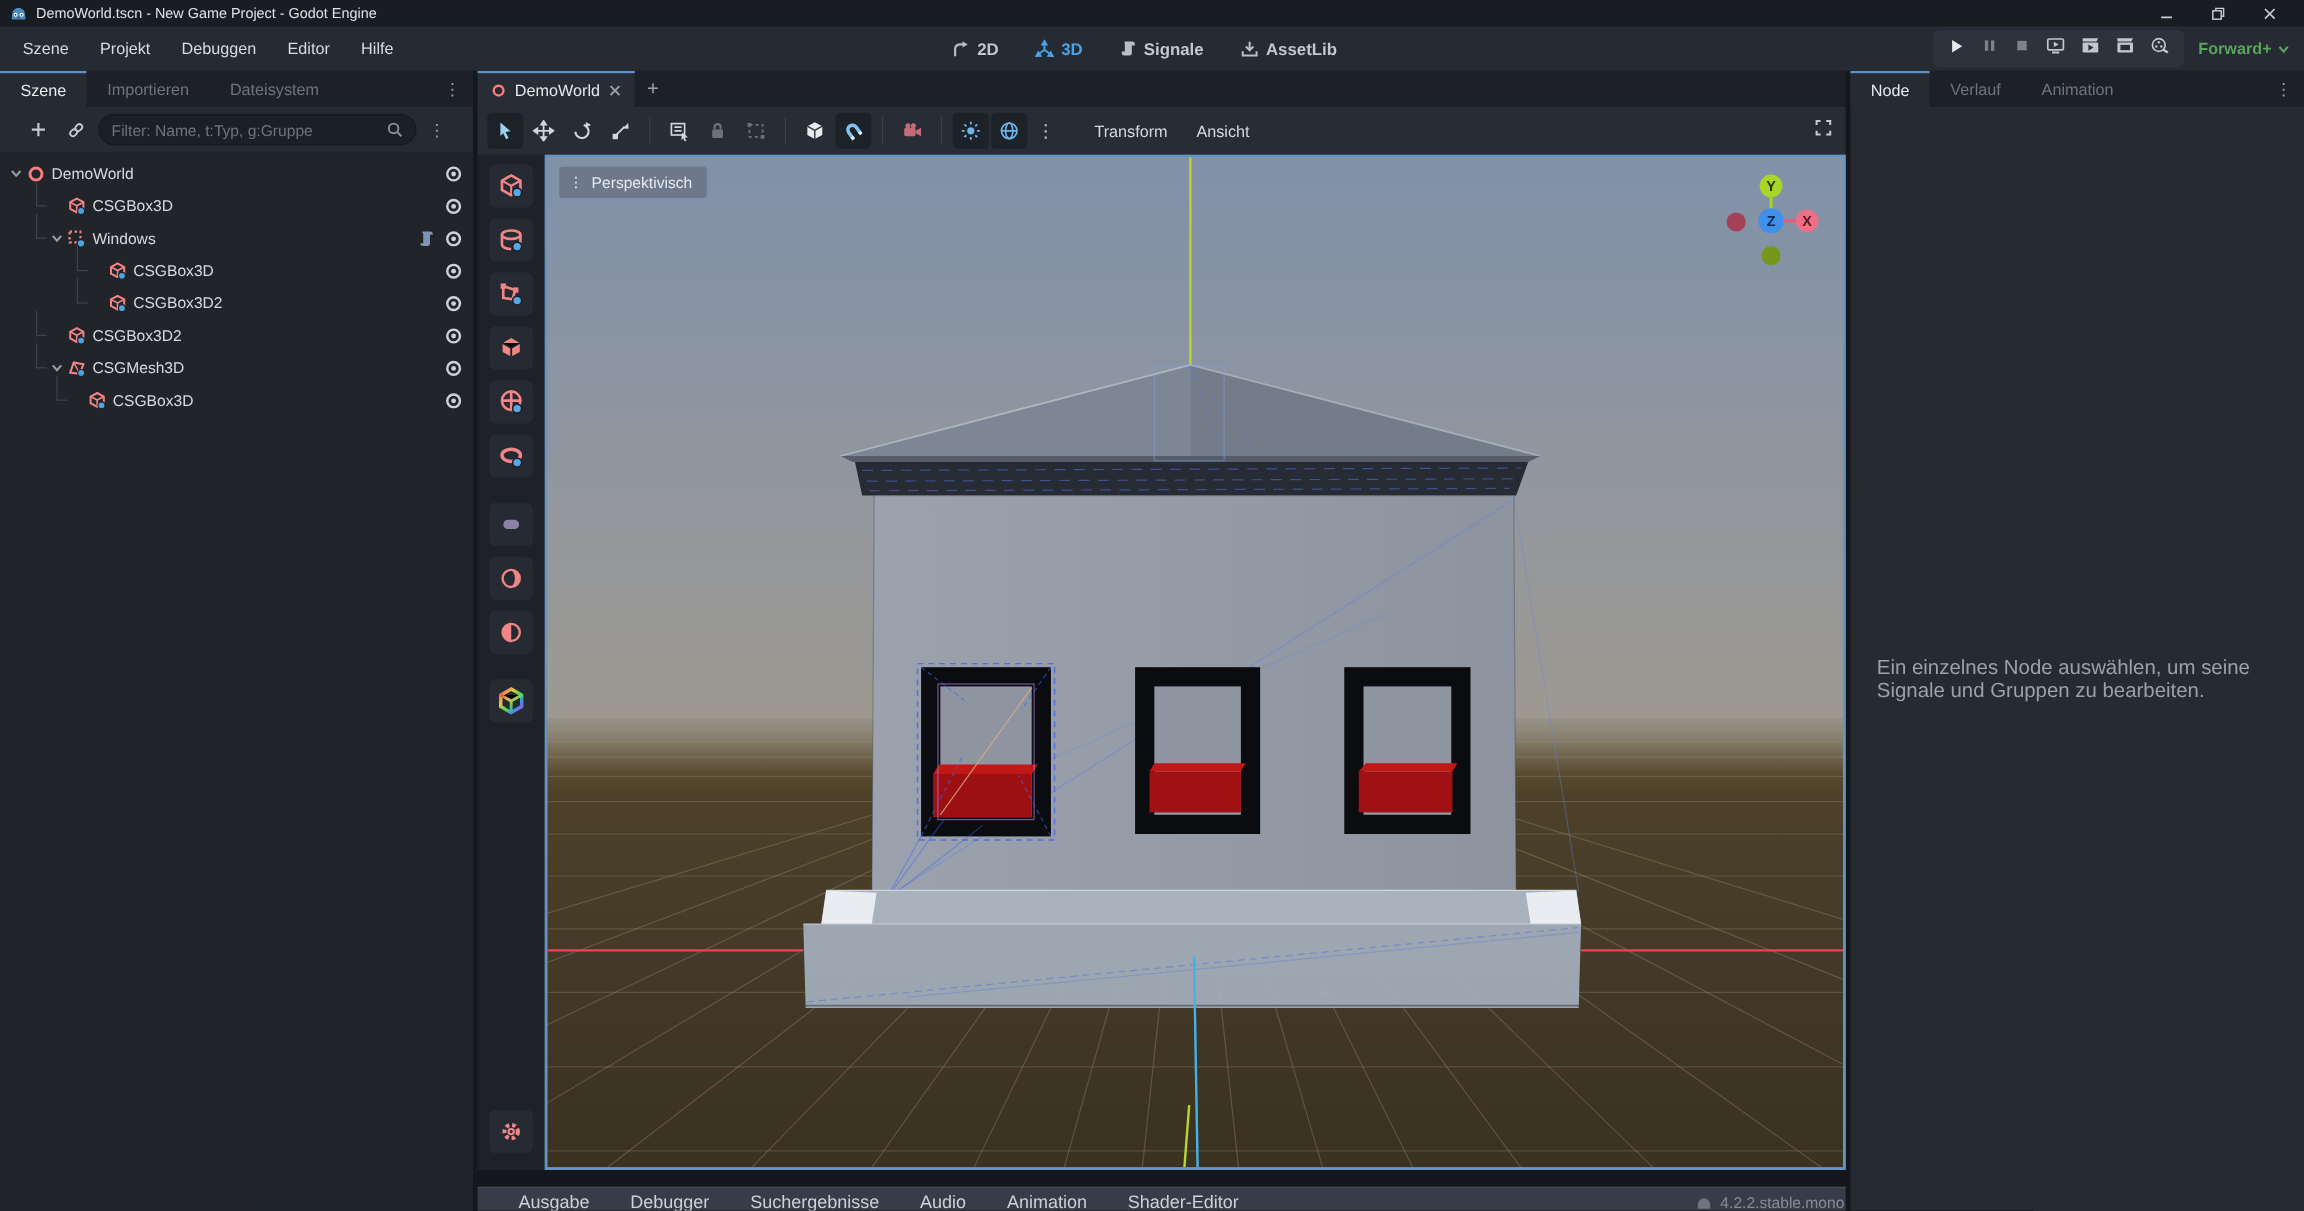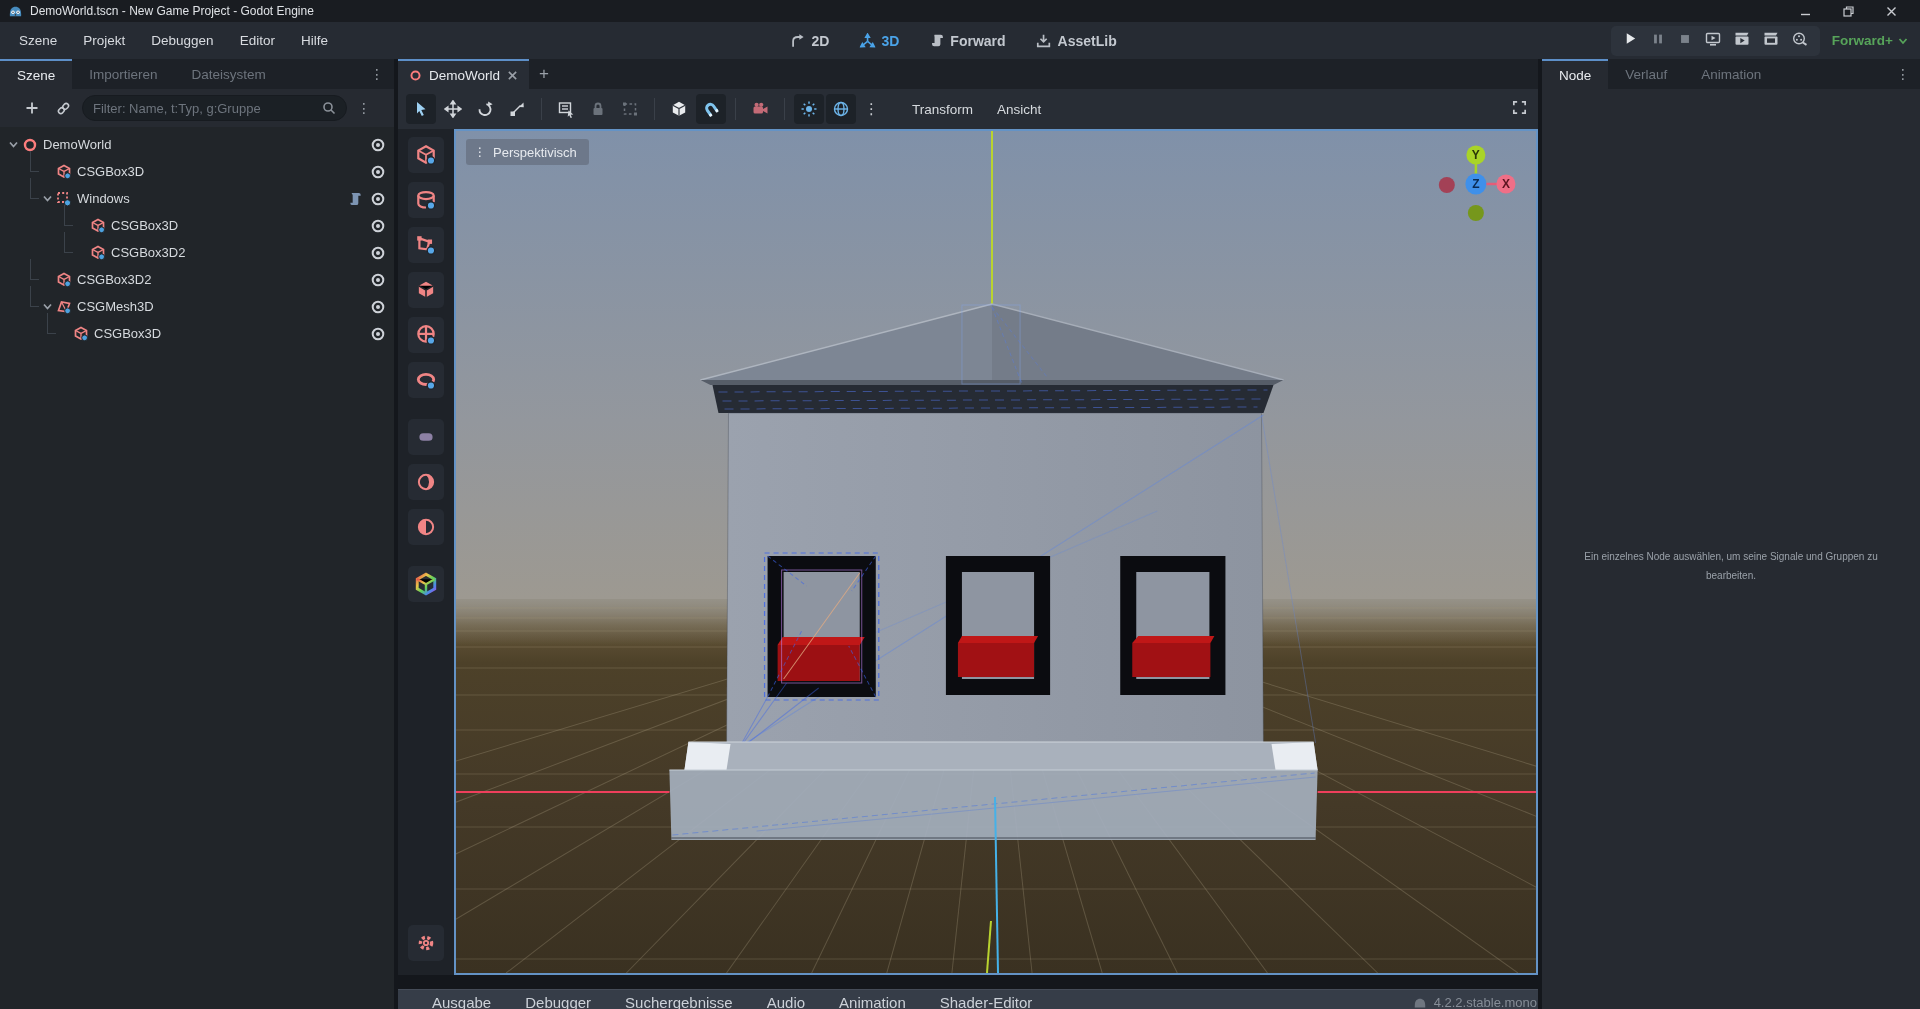--- a/index.html
+++ b/index.html
@@ -87,22 +87,22 @@
   .persp-btn .dots { color:#eef1f5; font-size:12px; line-height:10px; }
   .persp-btn .lbl { color:#e7eaef; font-size:13px; }
 
   .bottom-bar { margin-top:14px; height:20px; background:#363d48; border-top:1px solid #454c58;
     overflow:hidden; display:flex; padding-left:34px; }
   .bb-tab { color:#ccd1d8; font-size:15px; line-height:25px; margin-right:34px; }
   .bb-right { margin-left:auto; display:flex; align-items:flex-start; gap:7px; padding-right:1px; }
   .bb-version { color:#868d97; font-size:13px; line-height:25px; }
 
   
-  .empty-msg { position:absolute; top:488px; left:22px; right:22px; text-align:center;
-    color:#9aa1a9; font-size:10px; line-height:19px; }
+  .empty-msg { position:absolute; top:488px; left:22px; right:22px; 
+    color:#9aa1a9; font-size:17px; line-height:19px; }
   svg text { font-family:"Liberation Sans","DejaVu Sans",sans-serif; }
 </style>
 </head>
 <body>
 
 <svg width="0" height="0" style="position:absolute">
   <defs>
     <g id="ico-node3d">
         <circle cx="8" cy="8" r="5" fill="none" stroke="#fc7d7d" stroke-width="2.4"></circle>
       </g>
@@ -190,21 +190,21 @@
             <path d="M1.4 15.4 L5.3 15.2 L3.2 12 Z"></path>
             <path d="M16.6 15.4 L12.7 15.2 L14.8 12 Z"></path>
           </g>
         </svg>
       <span>3D</span>
     </div>
     <div class="ws-btn">
       <svg width="15" height="15" viewBox="0 0 18 18">
           <path d="M6 2 H13.5 a2.5 2.5 0 0 1 2.5 2.5 V6 H13 V13.5 a2.5 2.5 0 0 1 -2.5 2.5 H5.5 a2.5 2.5 0 0 1 -2.5 -2.5 V12 H6 V4.5 a2.5 2.5 0 0 1 0 -2.5 Z" fill="#b9bec5"></path>
         </svg>
-      <span>Forward</span>
+      <span>Signale</span>
     </div>
     <div class="ws-btn">
       <svg width="16" height="16" viewBox="0 0 18 18">
           <g fill="none" stroke="#b9bec5" stroke-width="1.9">
             <path d="M9 2 V9.5 M5.5 6.5 L9 10 L12.5 6.5"></path>
             <path d="M2.5 11 V15 H15.5 V11"></path>
           </g>
         </svg>
       <span>AssetLib</span>
     </div>

